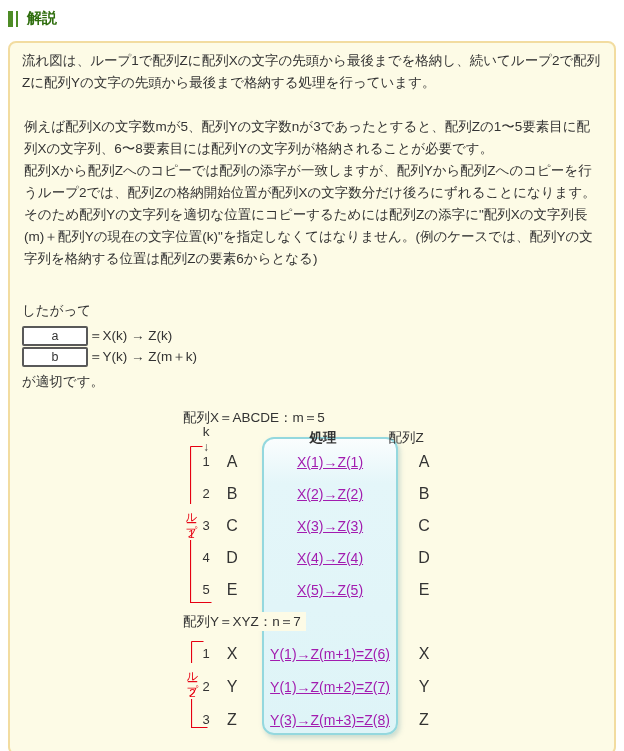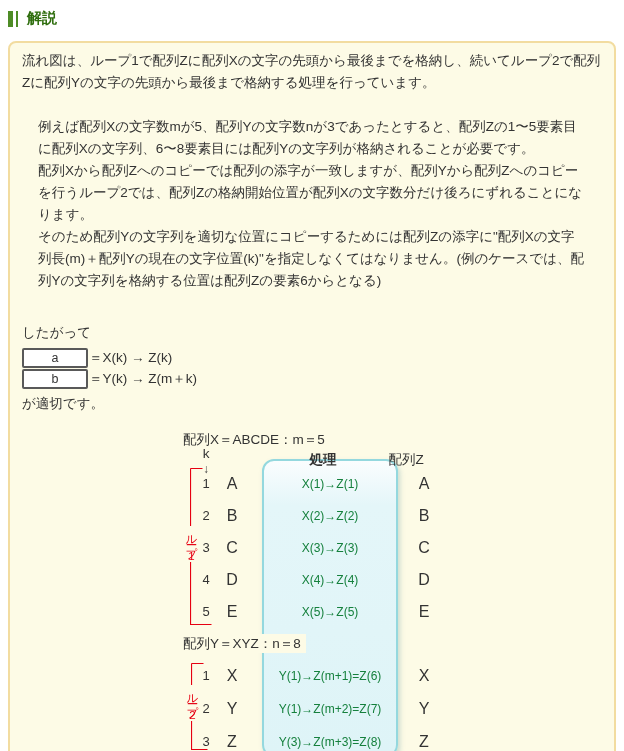--- a/index.html
+++ b/index.html
@@ -15,21 +15,21 @@
   .sec-title { font-size:15px; font-weight:bold; color:#2f6e0e; margin:0;text-align:right; }
 
   
   .panel {
     box-sizing:border-box; width:608px; margin:0 8px;
     background:#fdfbe6; border:2px solid #f2dca0; border-radius:8px;
     padding:7px 12px 10px 12px;
     font-size:13.5px; line-height:22px;
   }
   .para1 { margin:0 0 22px 0; }
-  .para2 { margin:16px; }
+  .para2 { margin:2px; }
   .therefore { margin:30px 0 3px 0; }
   .answer-row { height:21px; display:flex; align-items:center; }
   .answer-box {
     box-sizing:border-box; display:inline-block; width:66px; height:20px;
     border:2px solid #595959; border-radius:2px; background:#ffffff;
     text-align:center; font-size:12.5px; line-height:16px; margin-right:1px;
   }
   .conclusion { margin:4px 0 0 0; }
 
   
@@ -45,21 +45,21 @@
   .t2 { left:173px; top:205px; background:#fdfbe6; height:19px; line-height:19px; padding-right:5px; }
   .col-head { position:absolute; transform:translateX(-50%); white-space:nowrap; z-index:2; }
   .k-head { left:196px; top:14px; }
   .k-arrow { left:196px; top:29px; font-size:12px; color:#444; }
   .proc-head { left:313px; top:20px;font-weight:bold; }
   .z-head { left:396px; top:20px; }
   .d-row { position:absolute; left:0; width:100%; height:22px; line-height:22px; }
   .cell { position:absolute; transform:translateX(-50%); white-space:nowrap; }
   .cell.ck  { left:196px; font-size:13px; }
   .cell.csrc{ left:222px; font-size:16px; }
-  .cell.cproc{ left:320px; font-size:12px; z-index:2; color:#15803d; }
+  .cell.cproc{ left:320px; font-size:14px; z-index:2; color:#a21caf;text-decoration:underline; }
   .cell.cz  { left:414px; font-size:16px; }
   .bracket { position:absolute; }
   .loop-label {
     position:absolute; transform:translateX(-50%); z-index:2;
     writing-mode:vertical-rl; text-orientation:upright;
     color:#e60012; font-size:11.5px; line-height:13px; letter-spacing:-1px;
     background:#fdfbe6; padding:1px 0;
   }
   .ll1 { left:181px; top:97px; }
   .ll2 { left:182px; top:256px; }
@@ -134,21 +134,21 @@
       <span class="cell cproc">X(4)→Z(4)</span>
       <span class="cell cz">D</span>
     </div>
     <div class="d-row" style="top:172px;">
       <span class="cell ck">5</span>
       <span class="cell csrc">E</span>
       <span class="cell cproc">X(5)→Z(5)</span>
       <span class="cell cz">E</span>
     </div>
 
-    <span class="d-title t2">配列Y＝XYZ：n＝8</span>
+    <span class="d-title t2">配列Y＝XYZ：n＝7</span>
 
     <svg class="bracket" style="left:181px;top:234px;" width="22" height="88" viewBox="0 0 22 88">
       <path d="M0.5,0.5 H12.5 M0.5,0.5 V87 M0.5,86.5 H16.5" stroke="#e60012" stroke-width="1.2" fill="none"></path>
     </svg>
     <span class="loop-label ll2">ループ2</span>
 
     <div class="d-row" style="top:236px;">
       <span class="cell ck">1</span>
       <span class="cell csrc">X</span>
       <span class="cell cproc">Y(1)→Z(m+1)=Z(6)</span>

